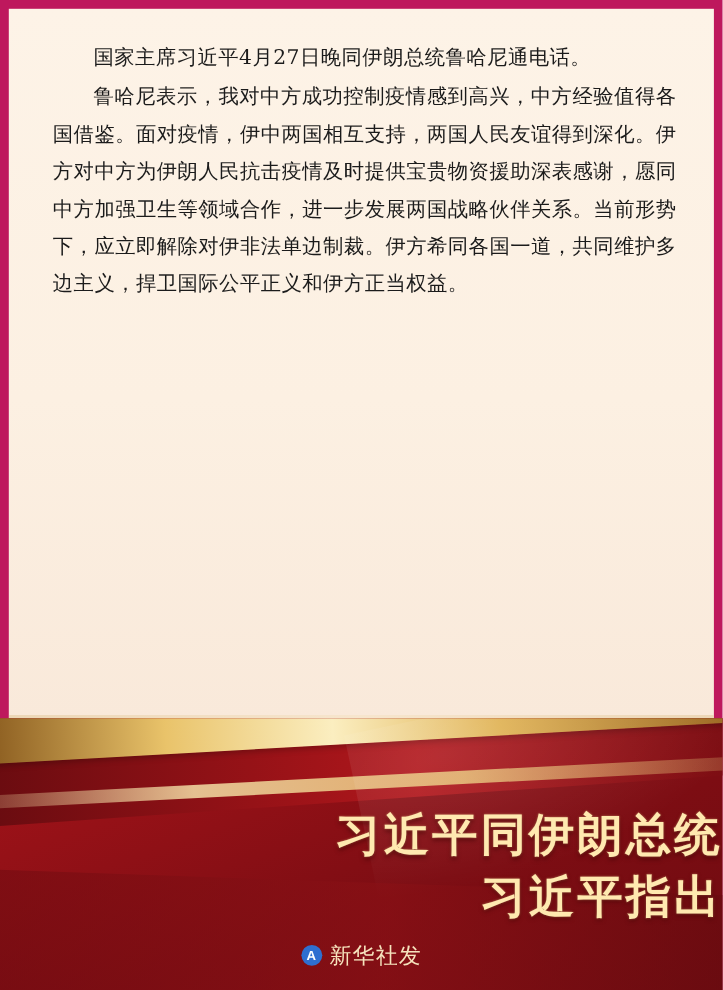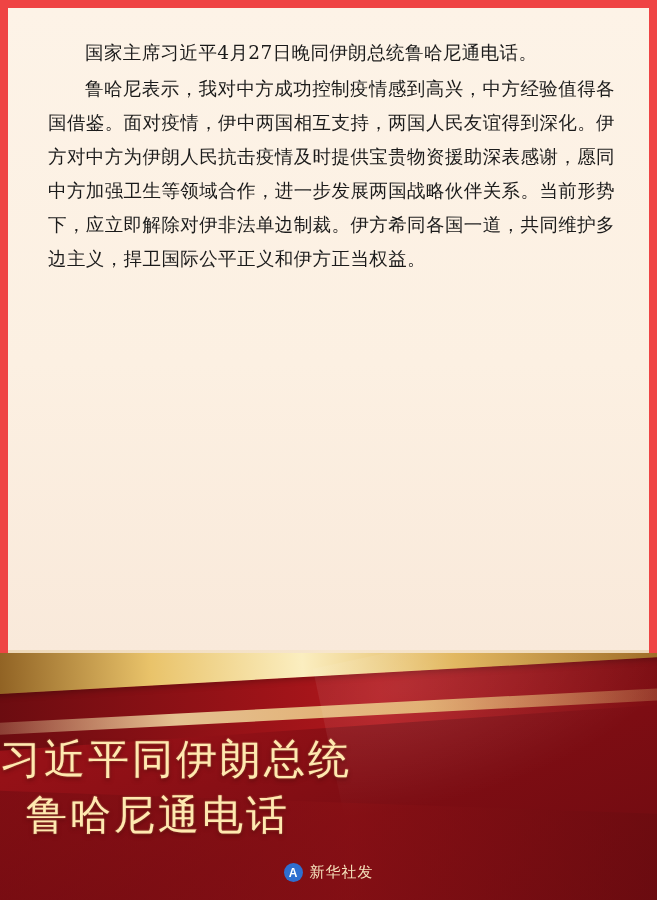--- a/index.html
+++ b/index.html
@@ -10,21 +10,21 @@
   body {
     width: 657px;
     height: 900px;
     font-family: "Liberation Serif", "DejaVu Serif", serif;
     overflow: hidden;
   }
   .poster {
     position: relative;
     width: 657px;
     height: 900px;
-    background: #ef4444;
+    background: #be185d;
     box-sizing: border-box;
   }
   
   .article {
     position: absolute;
     left: 8px;
     top: 8px;
     width: 641px;
     height: 645px;
     background: linear-gradient(180deg, #fdf3e7 0%, #fcf0e2 55%, #f9e9da 100%);
@@ -108,25 +108,25 @@
     height: 120px;
     background: linear-gradient(90deg, #6d0b10, #8c1116 50%, #5f0a0e);
     transform: rotate(2deg);
     opacity: .55;
   }
   .banner-title {
     position: absolute;
     left: 0;
     top: 78px;
     width: 657px;
-    text-align: left;
+    text-align: right;
     color: #ffe9b0;
     font-size: 41px;
     line-height: 56px;
-    font-weight: normal;
+    font-weight: bold;
     letter-spacing: 3px;
     font-family: "DejaVu Serif", "Liberation Serif", serif;
     text-shadow: 0 2px 4px rgba(60,0,0,.55), 0 0 2px rgba(255,220,150,.6);
   }
   .banner-title .line2 {
     display: block;
     padding-left: 26px;
   }
   .credit {
     position: absolute;
@@ -147,21 +147,21 @@
     align-items: center;
     justify-content: center;
     color: #ffffff;
     font-size: 12px;
     font-weight: bold;
     font-family: "Liberation Sans", sans-serif;
     line-height: 1;
   }
   .credit-text {
     color: #f6e3bd;
-    font-size: 15px;
+    font-size: 20px;
     letter-spacing: 1px;
     font-family: Liberation Mono, monospace;
   }
 </style>
 </head>
 <body>
 
 <div class="poster">
 
   <div class="article">
@@ -171,21 +171,21 @@
 
   <div class="banner">
     <div class="ribbon-dark-1"></div>
     <div class="ribbon-gold-1"></div>
     <div class="ribbon-gold-2"></div>
     <div class="ribbon-sweep"></div>
     <div class="ribbon-dark-2"></div>
 
     <div class="banner-title">
       <span>习近平同伊朗总统</span>
-      <span class="line2">鲁哈尼通电话</span>
+      <span class="line2">习近平指出</span>
     </div>
 
     <div class="credit">
       <span class="credit-logo">A</span>
       <span class="credit-text">新华社发</span>
     </div>
   </div>
 
 </div>
 

